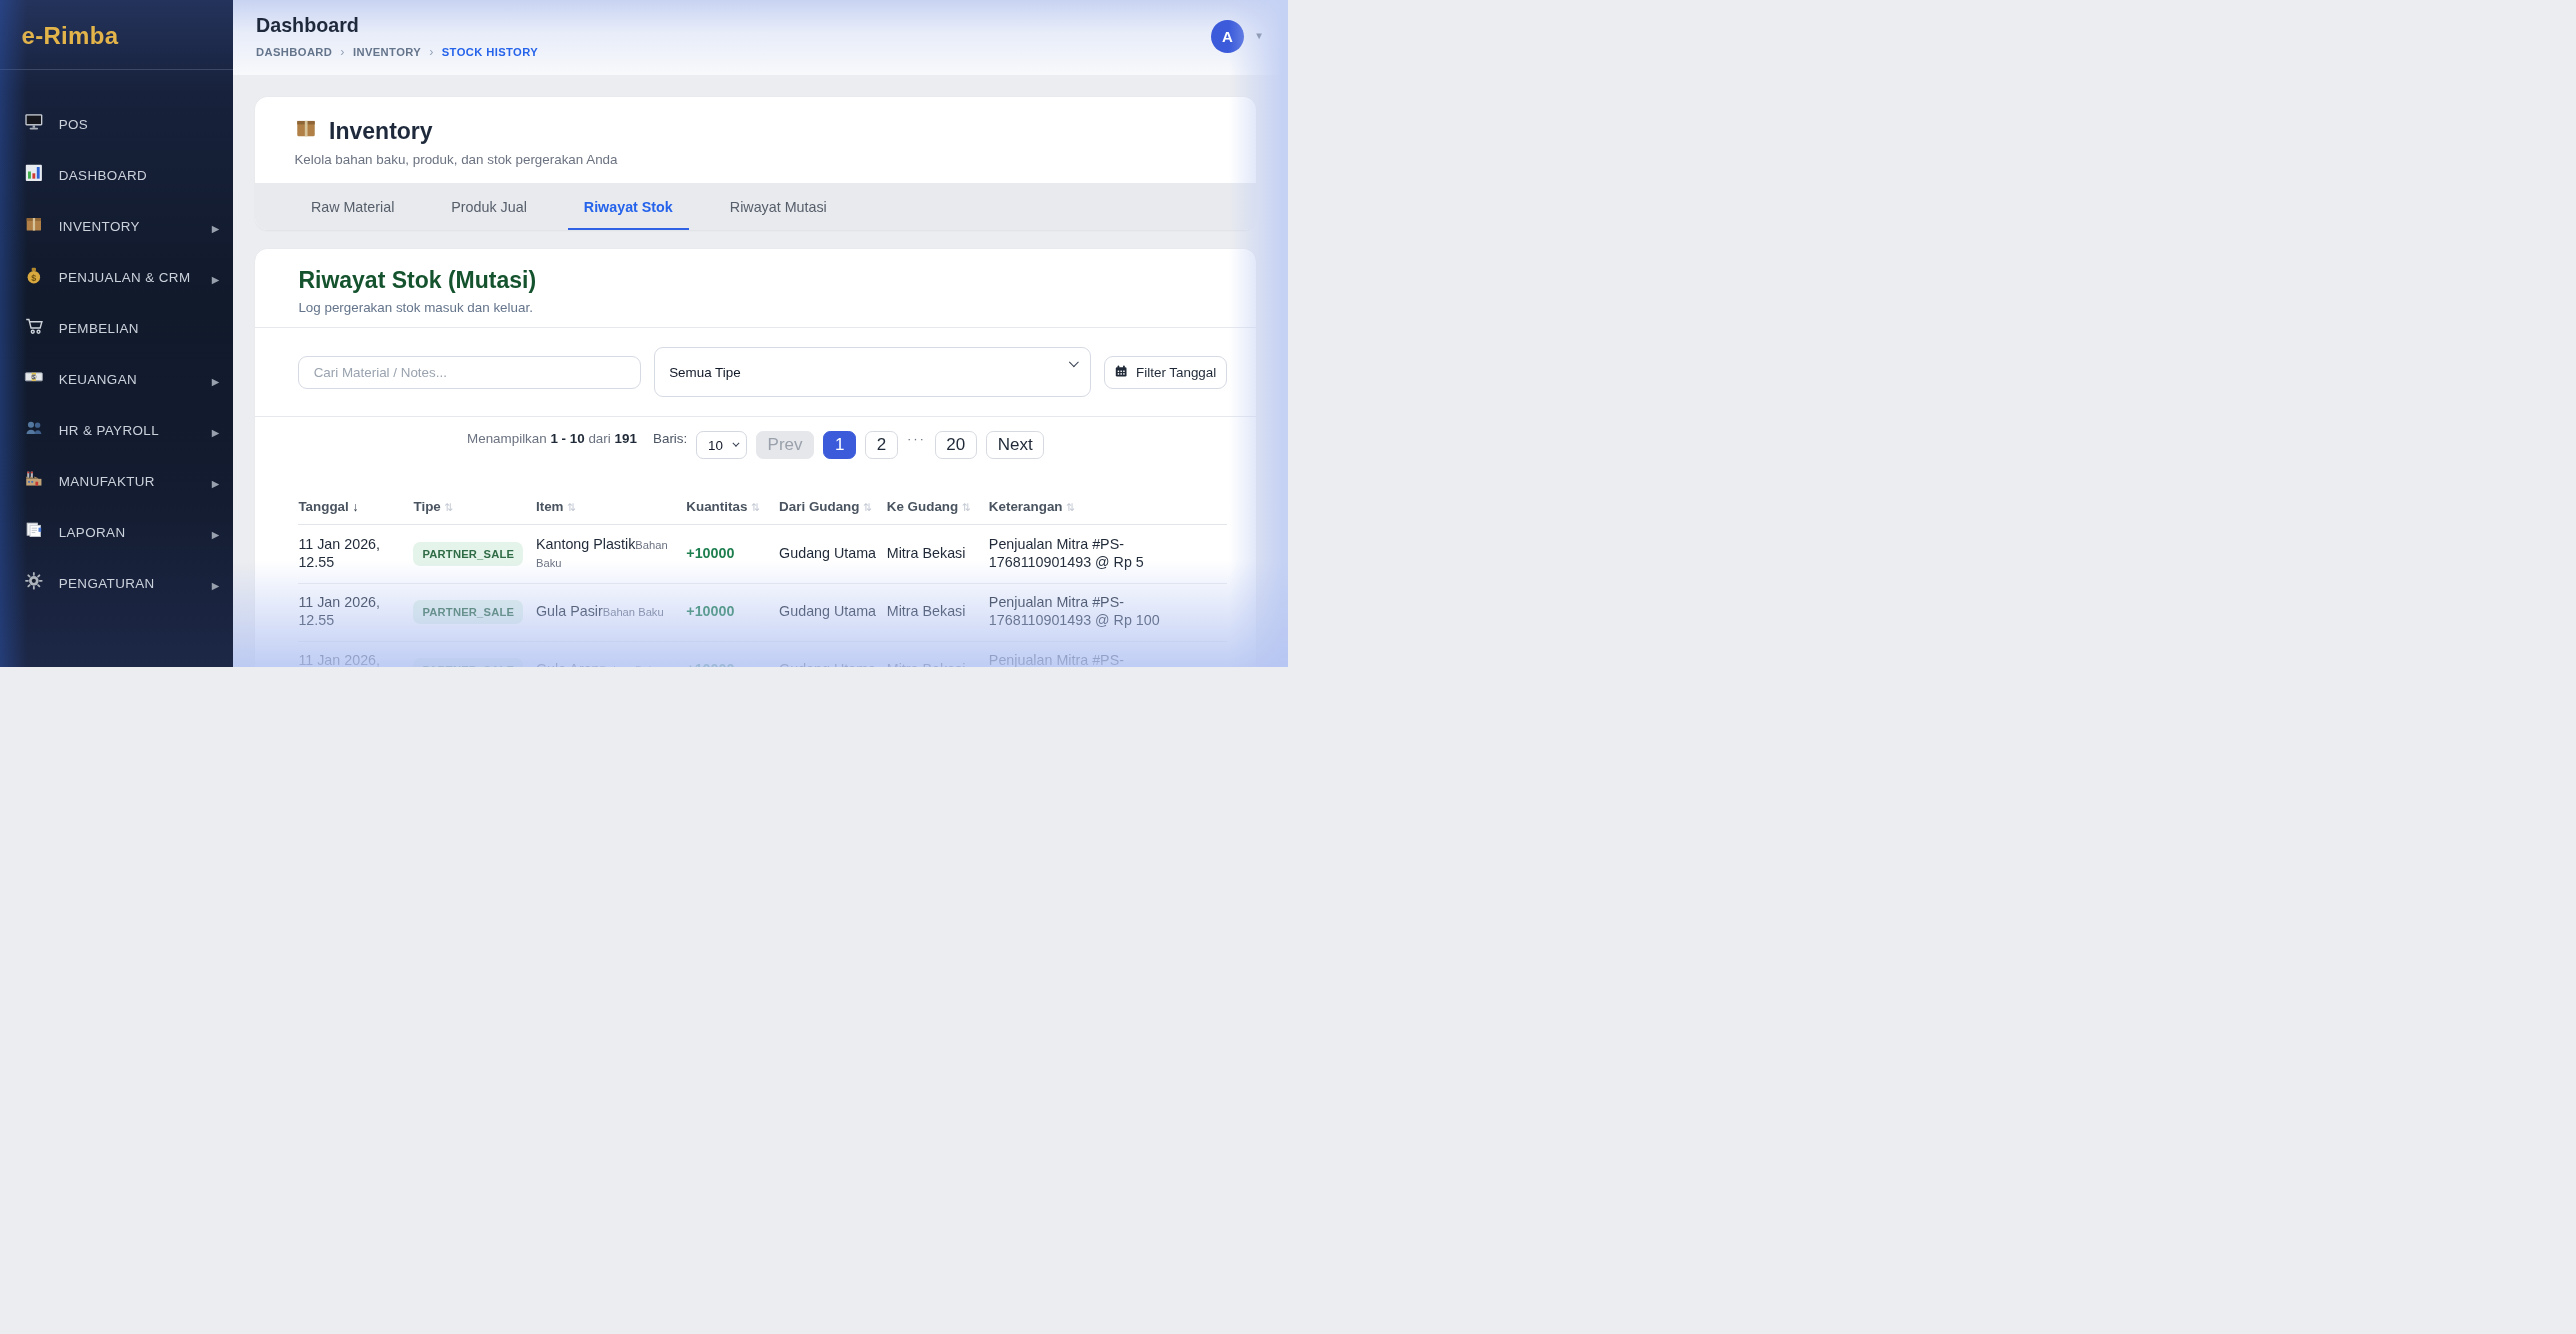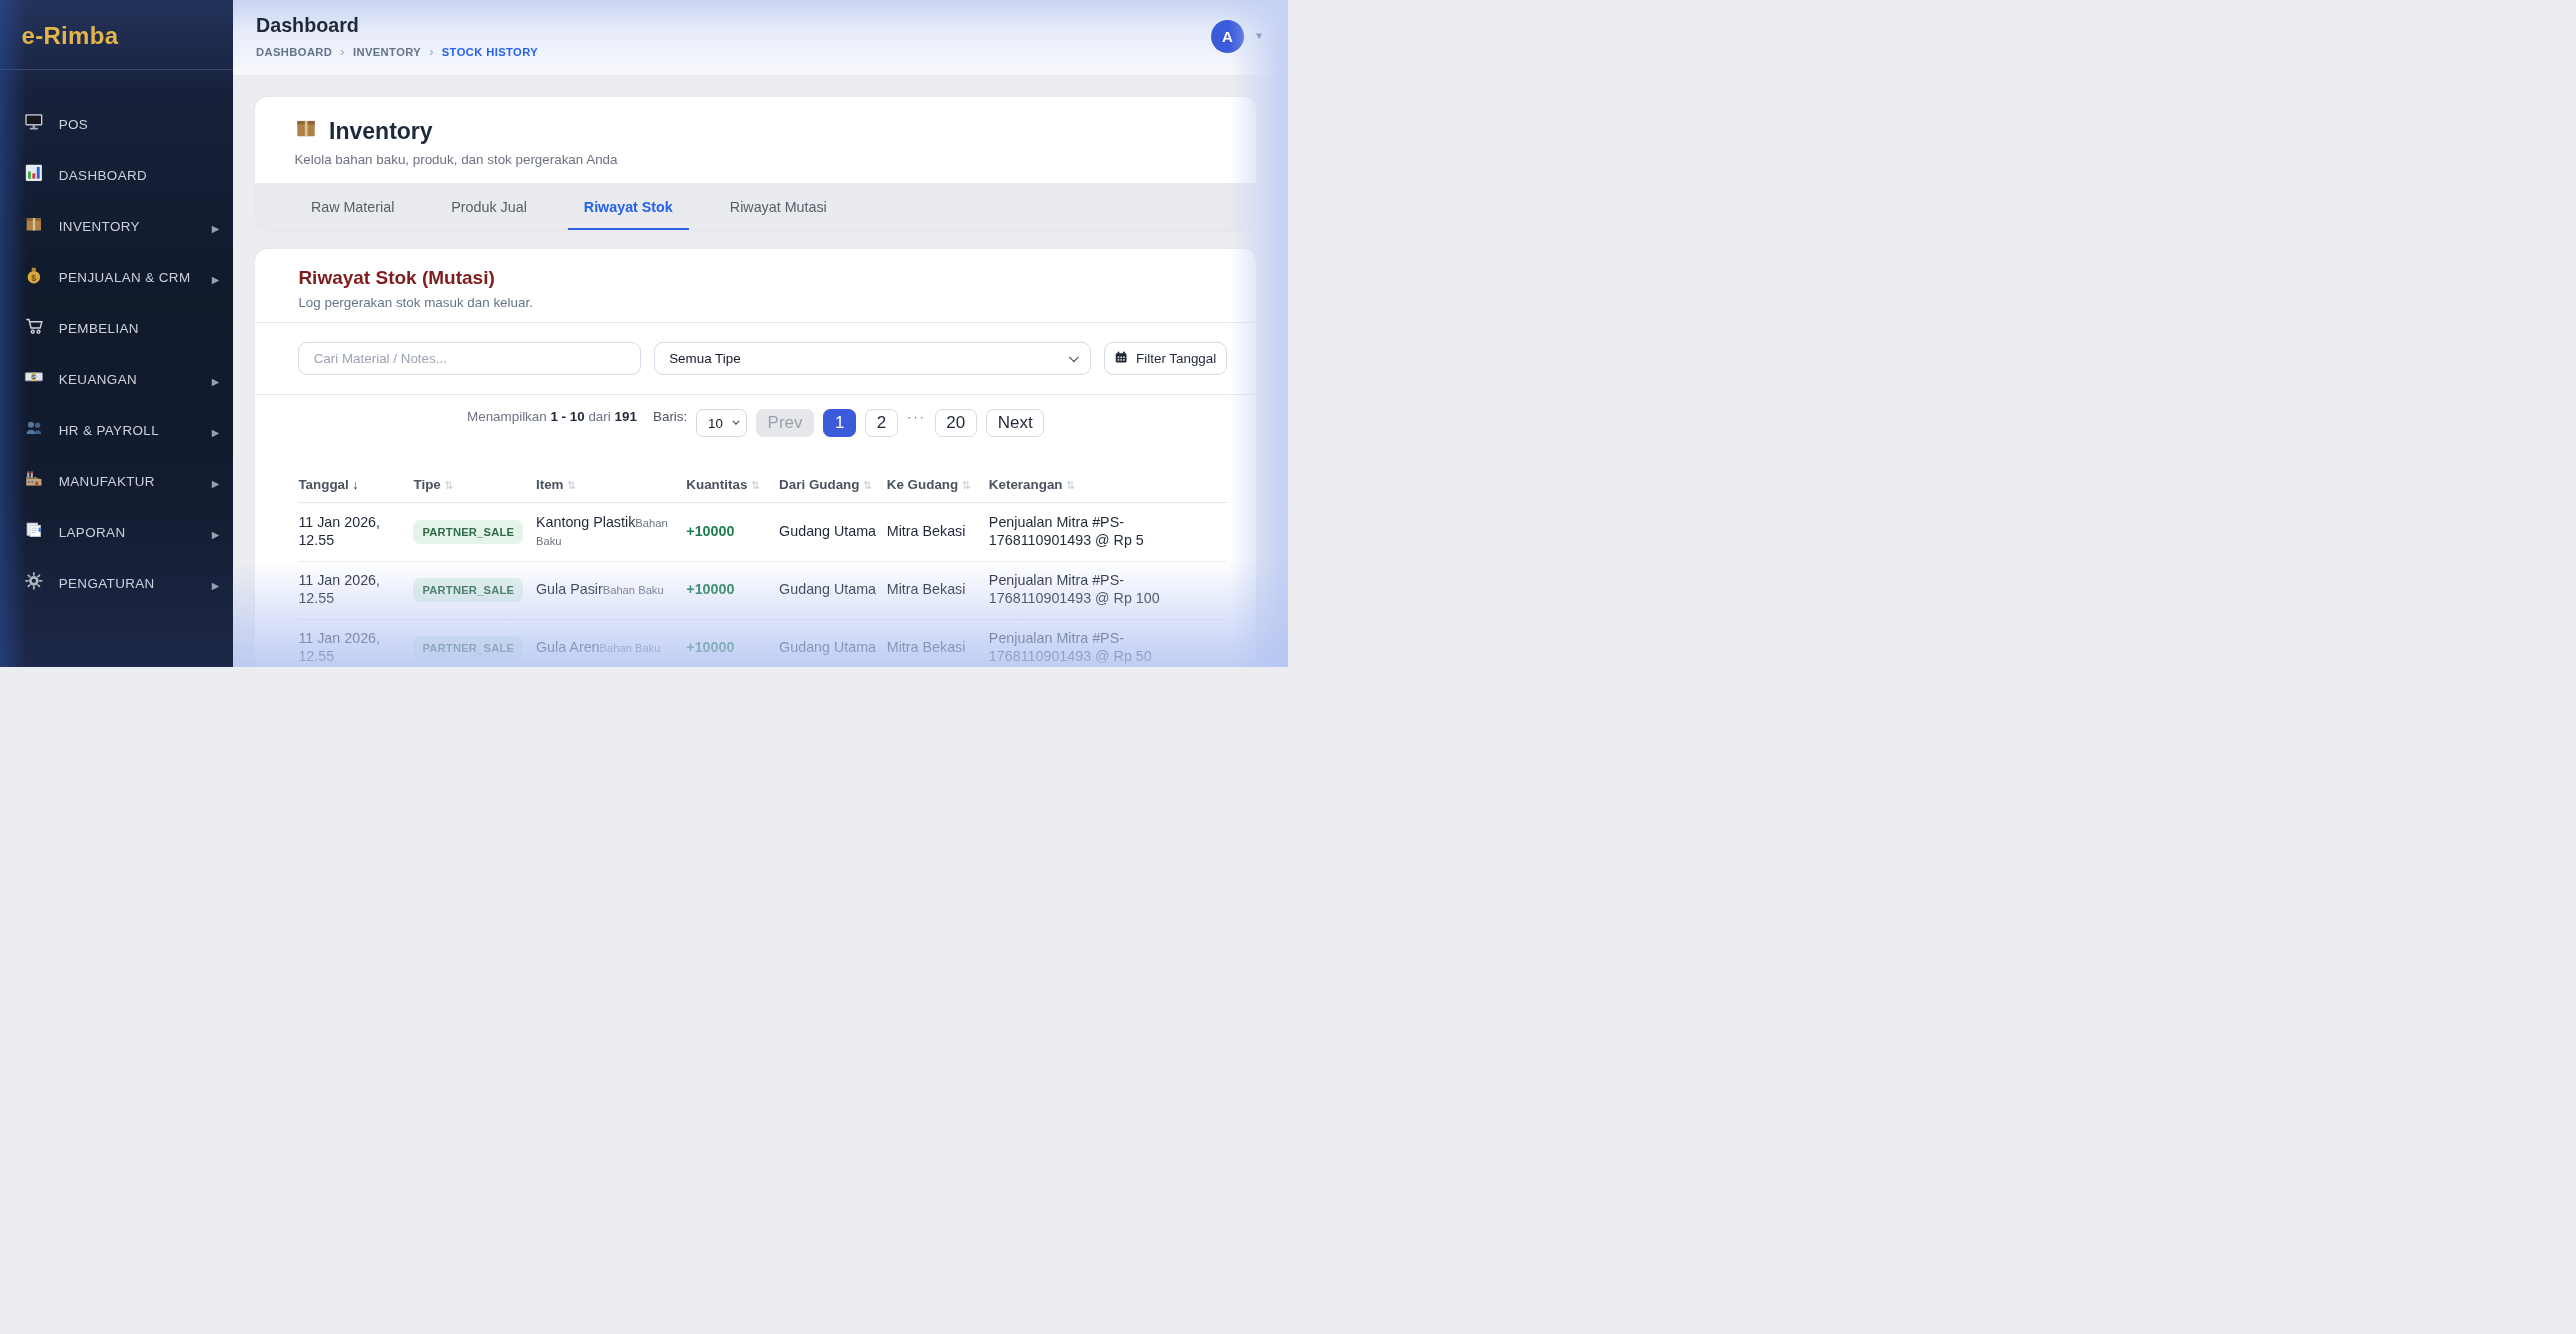--- a/index.html
+++ b/index.html
@@ -43,29 +43,29 @@
   .inv-head{ padding:19.7px 39px 16px; }
   .inv-title{ display:flex; align-items:center; gap:10.7px; font-size:23px; font-weight:bold; color:#1e293b; }
   .inv-sub{ margin-top:6.3px; font-size:13.4px; color:#6b7280; }
   .tabbar{ height:47px; background:#e8eaee; display:flex; align-items:stretch; padding-left:27px; }
   .tab{ position:relative; display:flex; align-items:center; padding:0 16px; margin:0 12.5px; font-size:14.3px; color:#565e6a; cursor:pointer; }
   .tab.active{ color:#2563eb; font-weight:bold; }
   .tab.active::after{ content:""; position:absolute; left:0; right:0; bottom:0; height:2.7px; background:#2f62e4; }
 
   .card-main{ box-shadow:0 0.9px 1.8px rgba(15,23,42,.05); border-radius:12.5px 12.5px 0 0; }
   .panel-head{ padding:18px 43px 12.5px; }
-  .panel-title{ font-size:19px; font-weight:bold; color:#7f1d1d; }
+  .panel-title{ font-size:23px; font-weight:bold; color:#14532d; }
   .panel-sub{ margin-top:5.4px; font-size:13.4px; color:#64748b; }
   .hline{ height:0.9px; background:#e6e8ed; border:0; }
 
   .filters{ display:flex; gap:12.5px; padding:19px 29.5px 19px 43px; align-items:center; }
   .search-input{ width:343px; height:33px; border:0.9px solid #d6dae3; border-radius:9px; padding:0 14.3px;
     font-size:13.4px; color:#111827; font-family:"Liberation Sans",sans-serif; background:#fff; }
   .search-input::placeholder{ color:#9aa3af; }
-  .select{ position:relative; flex:1; height:33px; border:0.9px solid #d6dae3; border-radius:9px; background:#fff;
+  .select{ position:relative; flex:1; height:50px; border:0.9px solid #d6dae3; border-radius:9px; background:#fff;
     display:flex; align-items:center; padding:0 34px 0 14.3px; font-size:13.4px; color:#111827; cursor:pointer; }
   .chev{ position:absolute; right:14.3px; top:11.6px; width:7.2px; height:7.2px; border-right:1.6px solid #374151;
     border-bottom:1.6px solid #374151; transform:rotate(45deg) translateY(-1.8px); }
   .date-btn{ width:123px; height:33px; border:0.9px solid #d6dae3; border-radius:9px; background:#fff;
     display:flex; align-items:center; justify-content:center; gap:8px; font-size:13.4px; font-weight:500; color:#1f2937; cursor:pointer; }
 
   .pagination{ display:flex; align-items:flex-start; justify-content:center; gap:9px; padding:14.3px 43px; font-size:13.4px; color:#6b7280; }
   .pg-summary b{ color:#1f2937; }
   .pg-rows-label{ margin-left:7.2px; color:#4b5563; }
   .pg-select{ position:relative; height:28px; border:0.9px solid #d3d7df; border-radius:7.2px; background:#fff;

